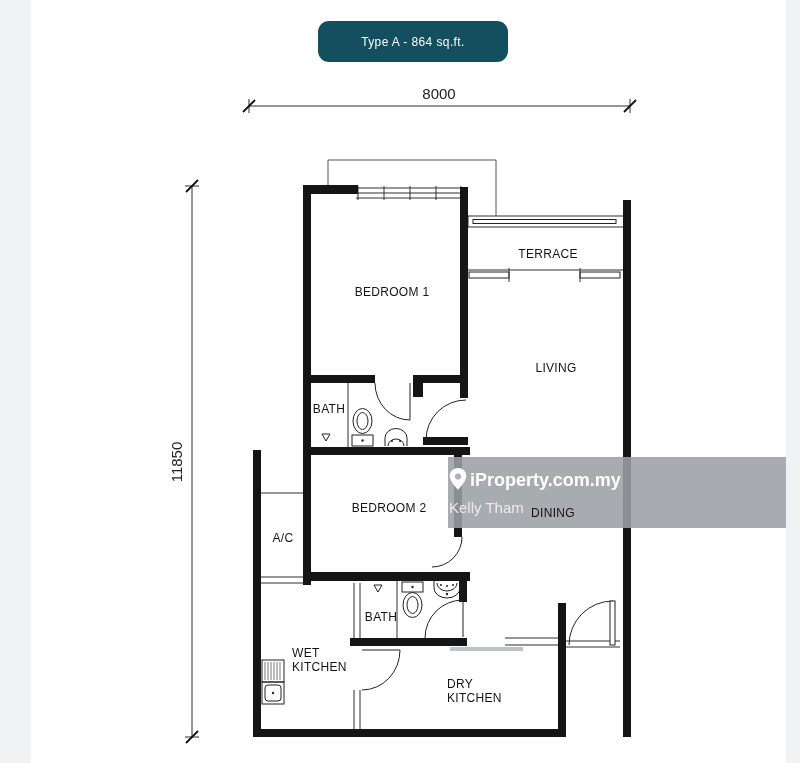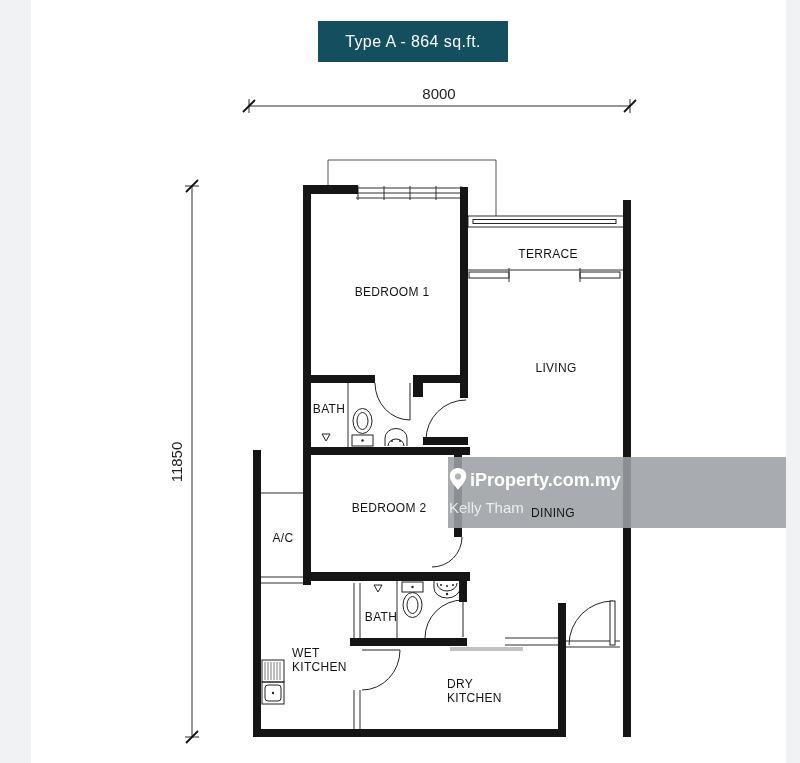--- a/index.html
+++ b/index.html
@@ -3,21 +3,21 @@
 <meta charset="utf-8">
 <style>
   html,body{margin:0;padding:0;background:#fff;}
   .stage{position:relative;width:800px;height:763px;background:#fff;overflow:hidden;
          font-family:"Liberation Sans",sans-serif;}
   .gutter{position:absolute;top:0;height:763px;background:#f1f2f4;}
   .gutter.left{left:0;width:31px;}
   .gutter.right{left:786px;width:14px;}
   .badge{position:absolute;left:318px;top:21px;width:190px;height:41px;
          background:#134f5e;color:#fbfdfd;display:flex;align-items:center;justify-content:center;
-         font-size:16px;letter-spacing:.4px;}
+         font-size:12px;letter-spacing:.4px;border-radius:11px;}
   svg{position:absolute;left:0;top:0;}
   .thin{stroke:#2e2e2e;stroke-width:1;fill:none;}
   .thin-g{stroke:#555;stroke-width:1;fill:none;}
   .wall{fill:#151515;}
   .door{stroke:#232323;stroke-width:1;fill:none;}
   .fix{stroke:#232323;stroke-width:1;fill:#fff;}
   .fixn{stroke:#232323;stroke-width:1;fill:none;}
   .dot{fill:#232323;stroke:none;}
   .lbl{font:12px "Liberation Sans",sans-serif;fill:#141414;letter-spacing:.3px;}
   .mid{text-anchor:middle;}

